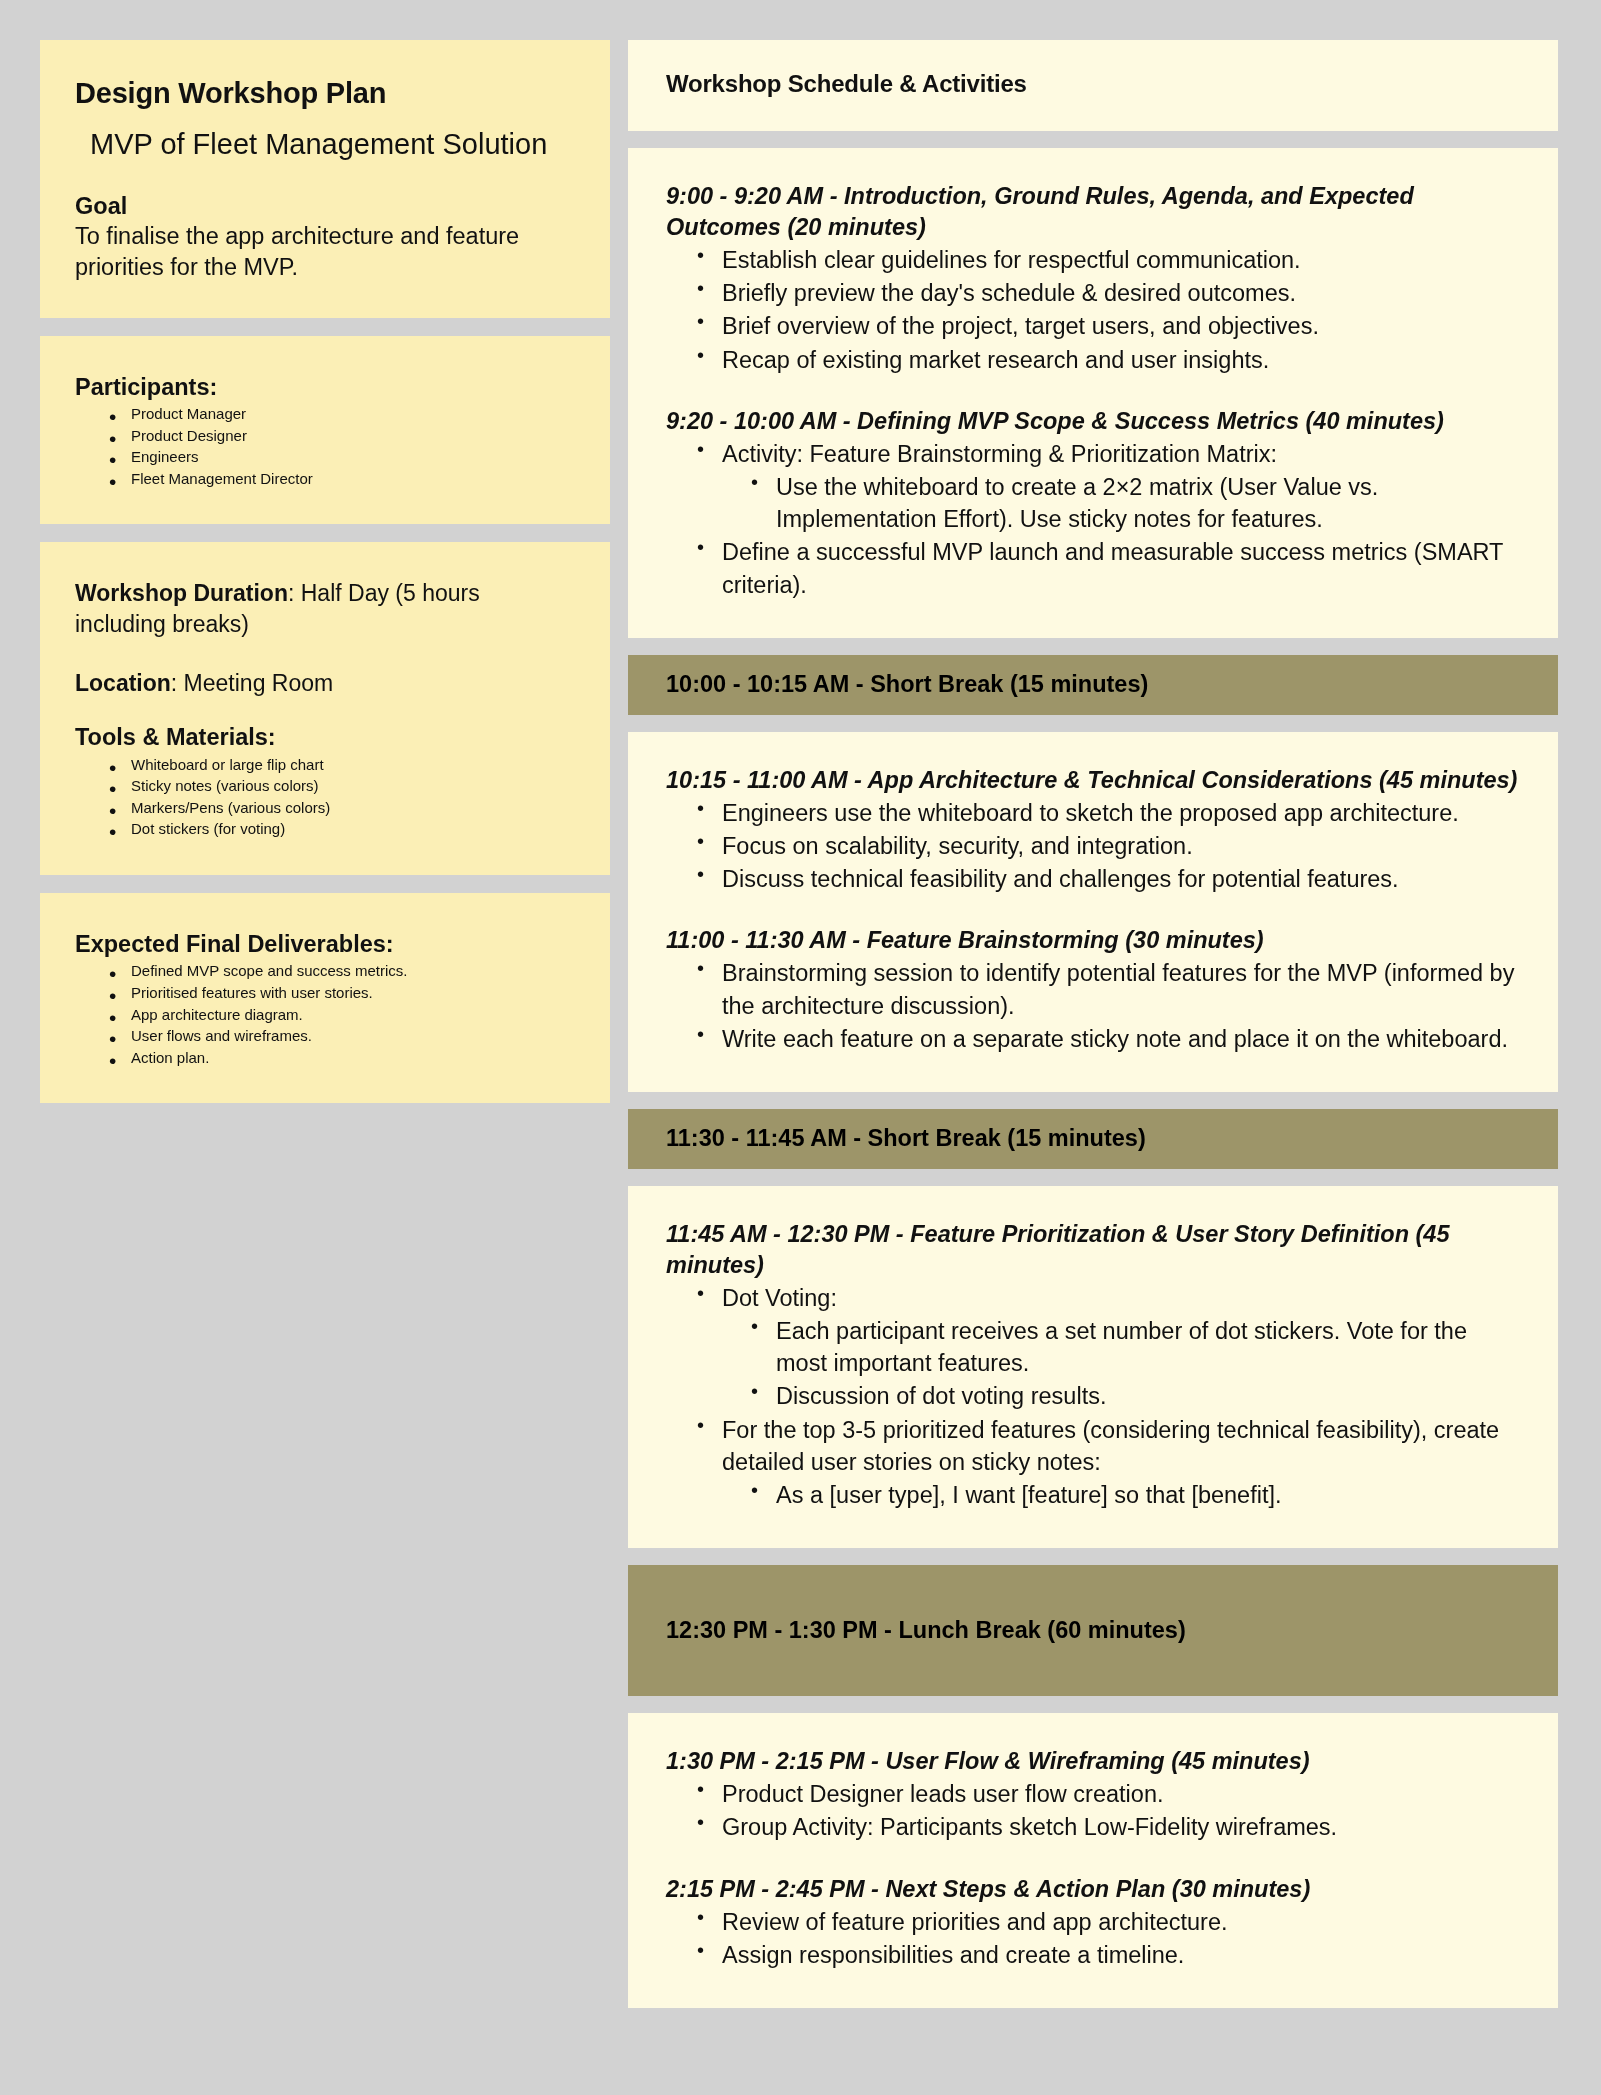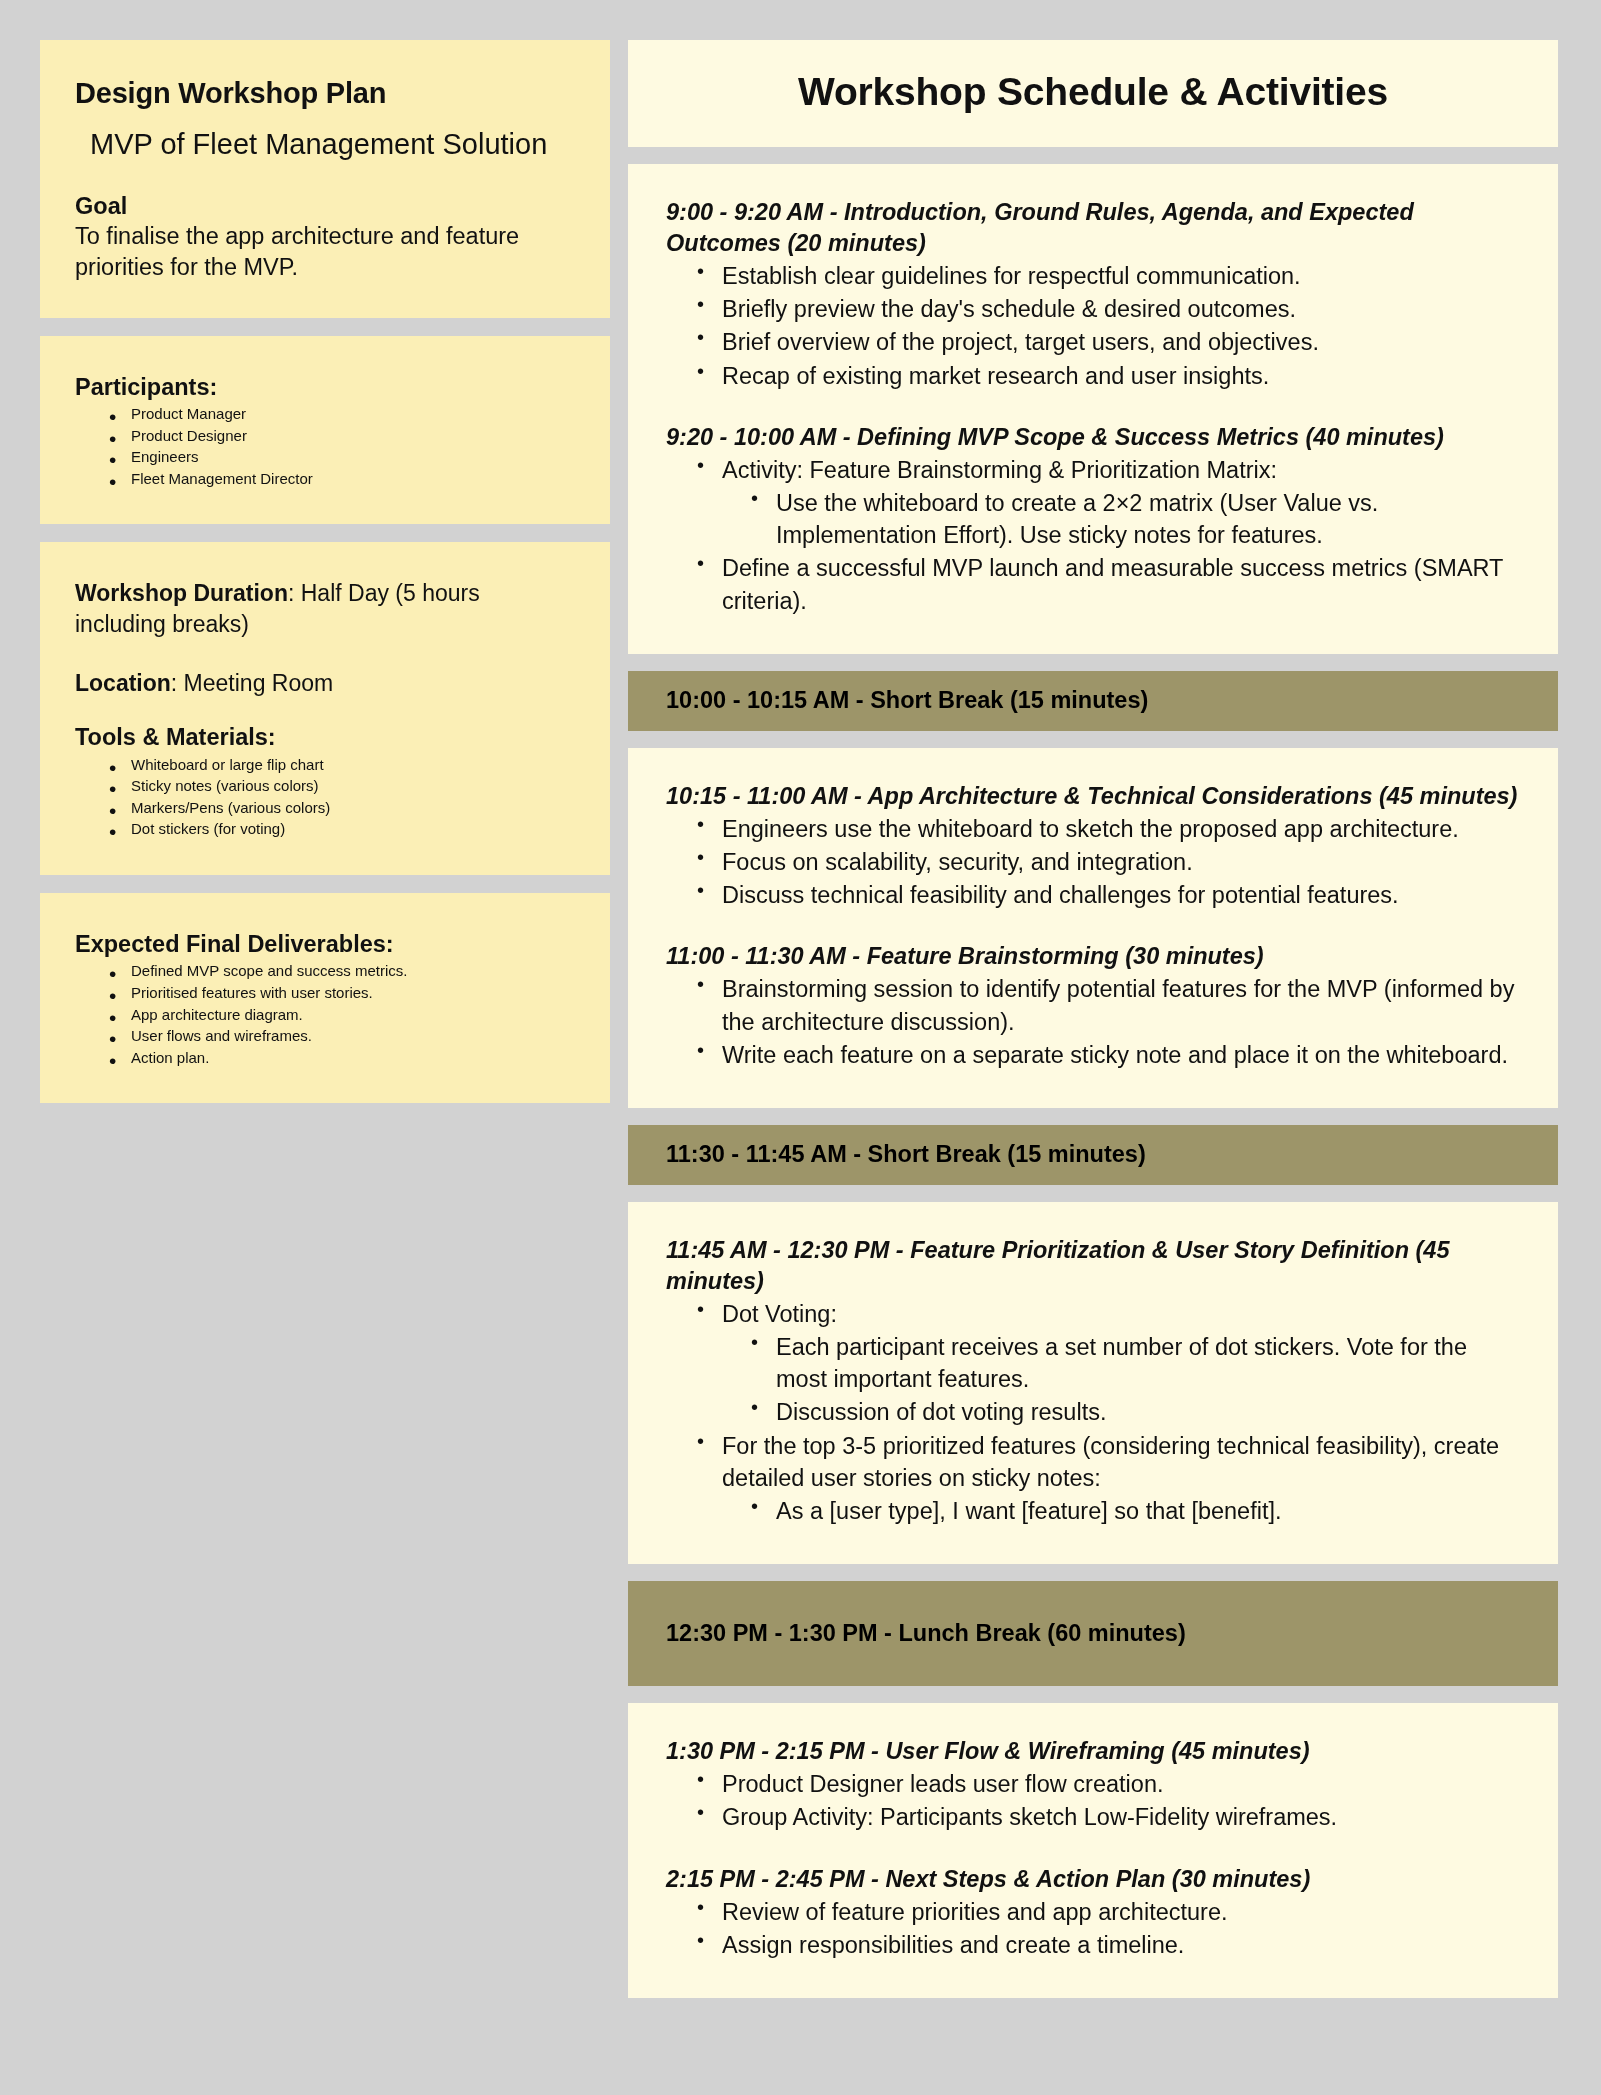--- a/index.html
+++ b/index.html
@@ -92,25 +92,24 @@
     flex: 1 1 auto;
     display: flex;
     flex-direction: column;
     gap: 17px;
   }
   .sched-header {
     background: #fefae1;
     padding: 30px 38px 33px 38px;
   }
   .sched-header-title {
-    font-size: 39px;
+    font-size: 24px;
     font-weight: bold;
     margin: 0;
     letter-spacing: -0.2px;
-    text-align: center;
   }
   .sched-card {
     background: #fefae1;
     padding: 33px 38px 36px 38px;
     box-sizing: border-box;
   }
   .sess + .sess { margin-top: 30px; }
   .sess-title {
     font-size: 23.5px;
     font-weight: bold;
@@ -145,21 +144,21 @@
     background: #9d9569;
     color: #000000;
     font-size: 23.5px;
     font-weight: bold;
     display: flex;
     align-items: center;
     padding: 0 38px;
     box-sizing: border-box;
     height: 60px;
   }
-  .break-bar.tall { height: 105px; }
+  .break-bar.tall { height: 131px; }
 </style>
 </head>
 <body>
 
 <div class="page">
 
   <div class="left-col">
 
     <div class="panel">
       <h1 class="panel-title">Design Workshop Plan</h1>

